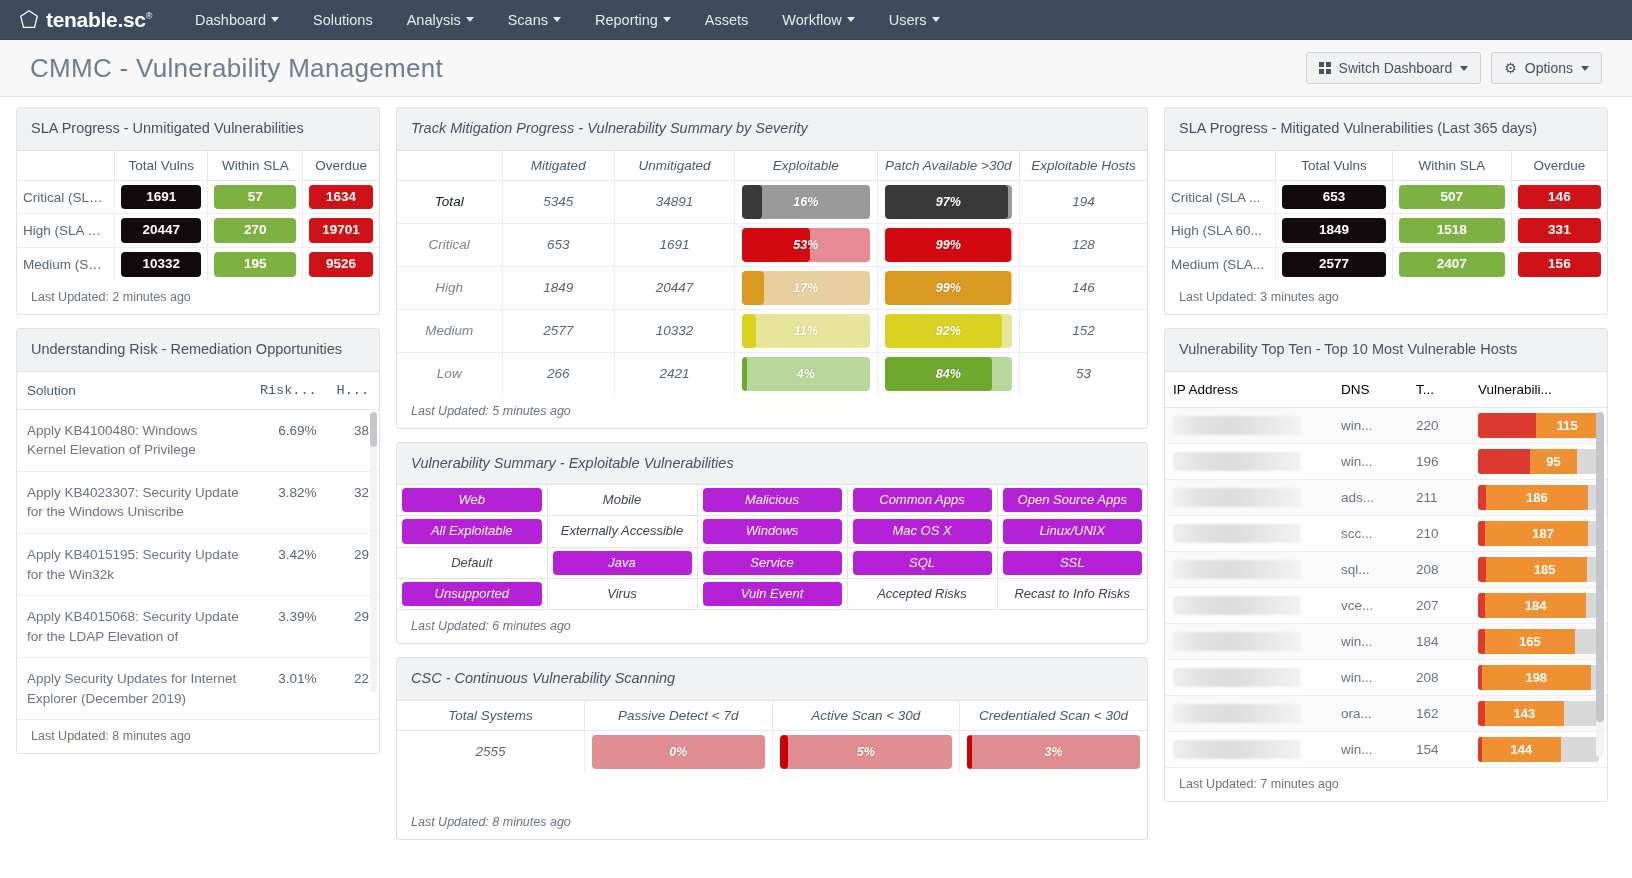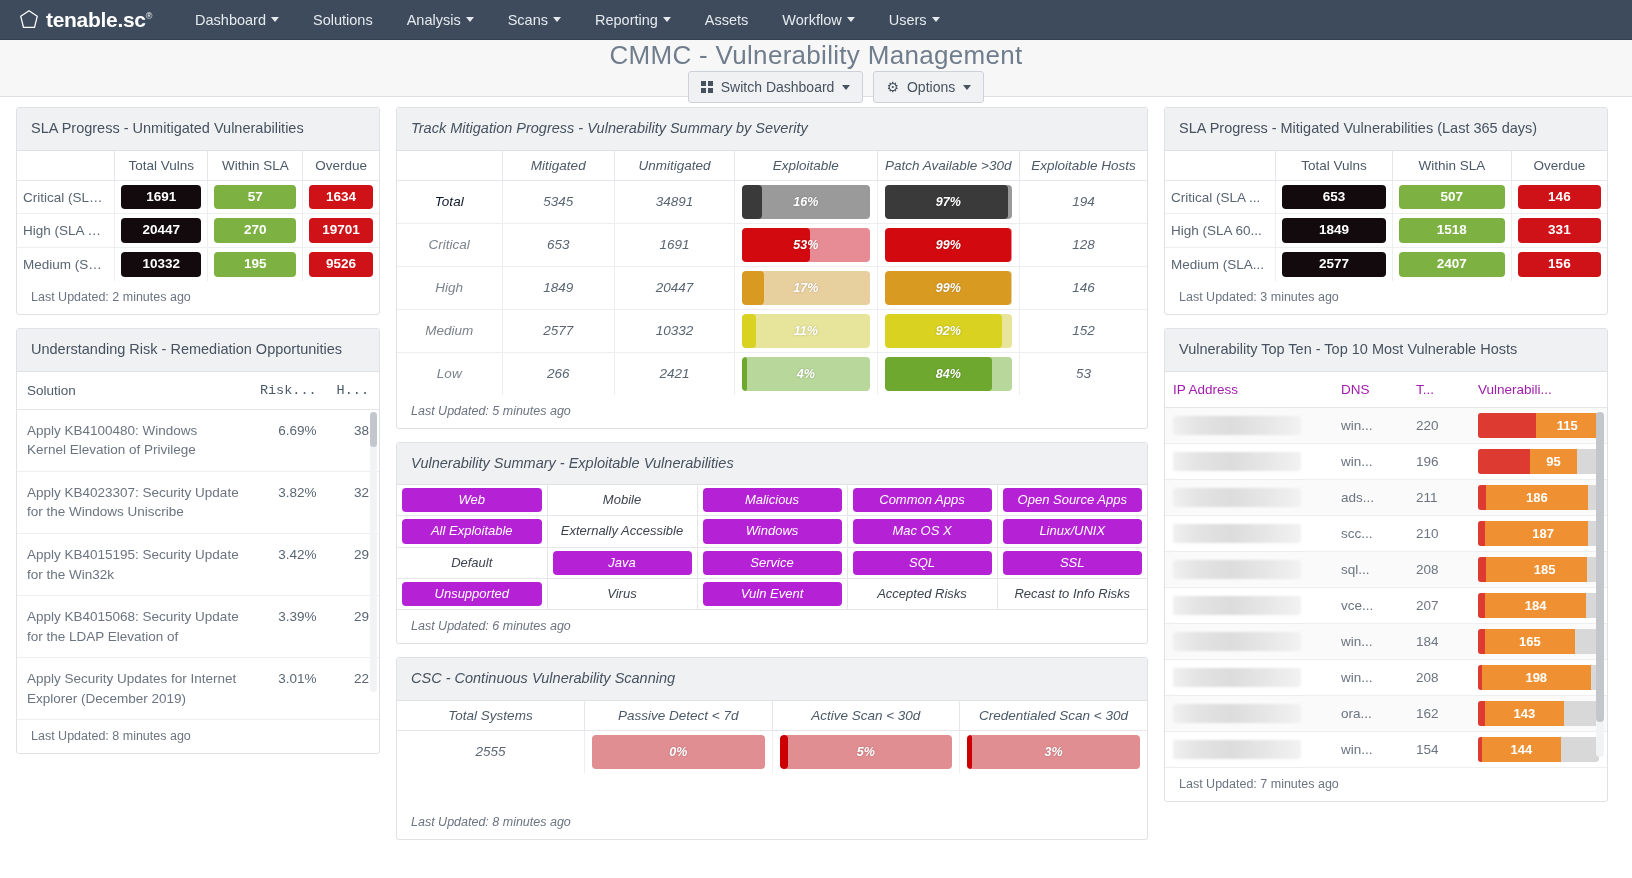--- a/index.html
+++ b/index.html
@@ -39,21 +39,20 @@
   }
 
   
   .page-header {
     height:57px;
     background:#f7f7f8;
     border-bottom:1px solid #dcdfe3;
     display:flex; align-items:center;
     padding:0 30px;
     justify-content:space-between;
-    flex-direction:column;
   }
   .page-title {
     font-size:26px; color:#6f7d8c;
     font-weight:normal; letter-spacing:0.3px;
   }
   .header-actions { display:flex; gap:10px;margin-left:40px; }
   .btn {
     background:#f0f1f3;
     border:1px solid #cdd2d8;
     border-radius:3px;
@@ -213,21 +212,21 @@
     background:#f2f3f4; border-radius:4px;
   }
   .rem-scroll i {
     display:block; width:7px; height:35px;
     background:#c3c6ca; border-radius:4px;
   }
 
   
   table.top10 { width:100%; border-collapse:collapse; }
   table.top10 th {
-    font-weight:normal; font-size:13.5px; color:#a21caf;
+    font-weight:normal; font-size:13.5px; color:#000000;
     padding:10px 8px; text-align:left;
     border-bottom:1px solid #e4e6e9;
     white-space:nowrap;
   }
   table.top10 td {
     padding:5px 8px;
     border-bottom:1px solid #eceef0;
     font-size:13.5px; color:#6b7480;
     vertical-align:middle;
   }

